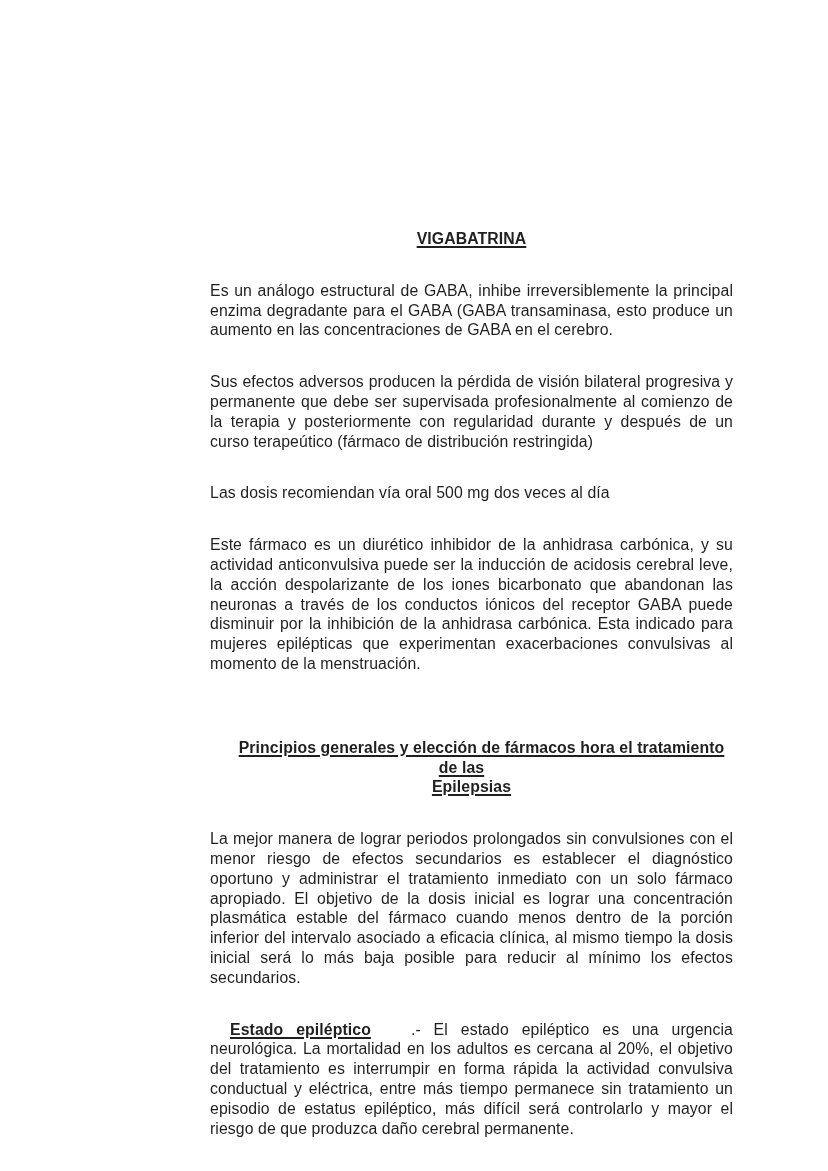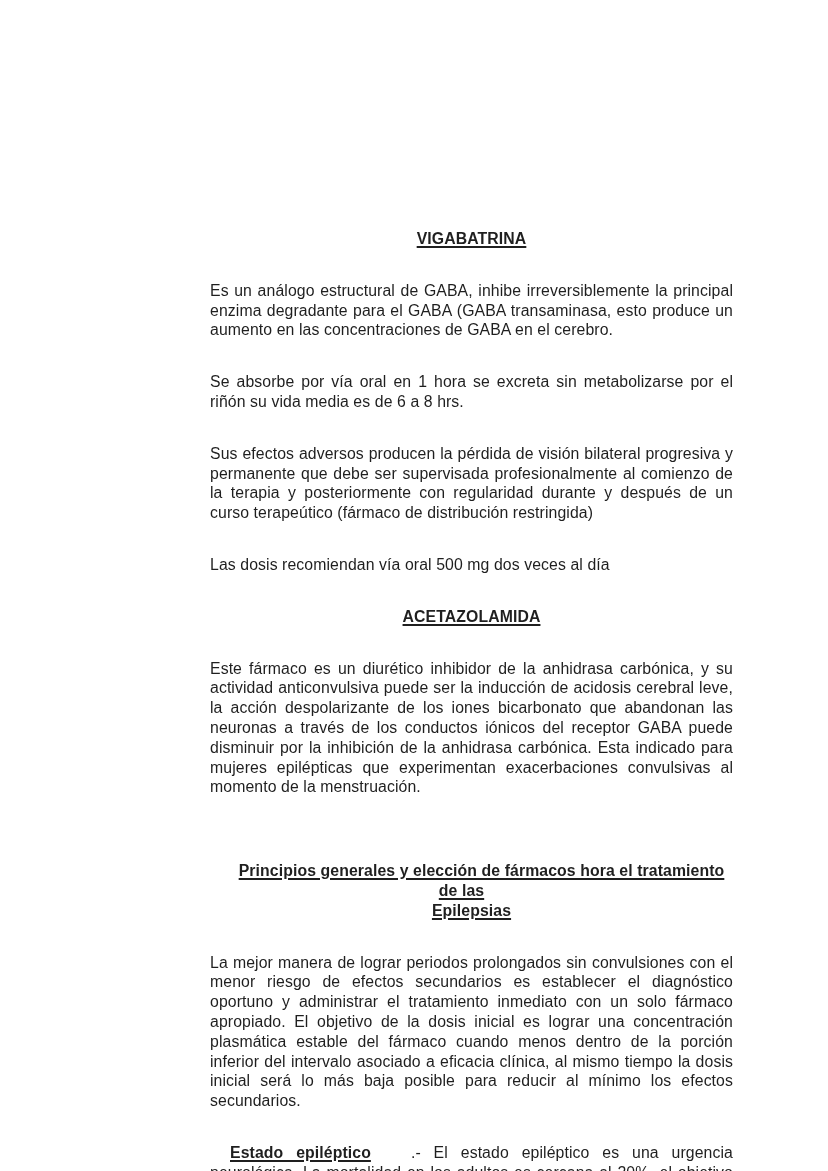--- a/index.html
+++ b/index.html
@@ -42,25 +42,23 @@
   .spacer { height: 19.8px; }
 </style>
 </head>
 <body>
 
 <div class="page">
   <div class="content">
 
     <p class="doc-heading"><span class="u">VIGABATRINA</span></p>
     <p class="para">Es un análogo estructural de GABA, inhibe irreversiblemente la principal enzima degradante para el GABA (GABA transaminasa, esto produce un aumento en las concentraciones de GABA en el cerebro.</p>
-    <p class="para">Se absorbe por vía oral en 1 hora se excreta sin metabolizarse por el riñón su vida media es de 6 a 8 hrs.</p>
     <p class="para">Sus efectos adversos producen la pérdida de visión bilateral progresiva y permanente que debe ser supervisada profesionalmente al comienzo de la terapia y posteriormente con regularidad durante y después de un curso terapeútico (fármaco de distribución restringida)</p>
     <p class="para">Las dosis recomiendan vía oral 500 mg dos veces al día</p>
 
-    <p class="doc-heading"><span class="u">ACETAZOLAMIDA</span></p>
     <p class="para">Este fármaco es un diurético inhibidor de la anhidrasa carbónica, y su actividad anticonvulsiva puede ser la inducción de acidosis cerebral leve, la acción despolarizante de los iones bicarbonato que abandonan las neuronas a través de los conductos iónicos del receptor GABA puede disminuir por la inhibición de la anhidrasa carbónica. Esta indicado para mujeres epilépticas que experimentan exacerbaciones convulsivas al momento de la menstruación.</p>
 
     <div class="spacer"></div>
 
     <p class="doc-heading"><span class="u">Principios generales y elección de fármacos hora el tratamiento de las</span><br><span class="u">Epilepsias</span></p>
     <p class="para">La mejor manera de lograr periodos prolongados sin convulsiones con el menor riesgo de efectos secundarios es establecer el diagnóstico oportuno y administrar el tratamiento inmediato con un solo fármaco apropiado. El objetivo de la dosis inicial es lograr una concentración plasmática estable del fármaco cuando menos dentro de la porción inferior del intervalo asociado a eficacia clínica, al mismo tiempo la dosis inicial será lo más baja posible para reducir al mínimo los efectos secundarios.</p>
     <p class="para"><span class="lead-run">Estado epiléptico</span><span>.- El estado epiléptico es una urgencia neurológica. La mortalidad en los adultos es cercana al 20%, el objetivo del tratamiento es interrumpir en forma rápida la actividad convulsiva conductual y eléctrica, entre más tiempo permanece sin tratamiento un episodio de estatus epiléptico, más difícil será controlarlo y mayor el riesgo de que produzca daño cerebral permanente.</span></p>
 
   </div>
 </div>

